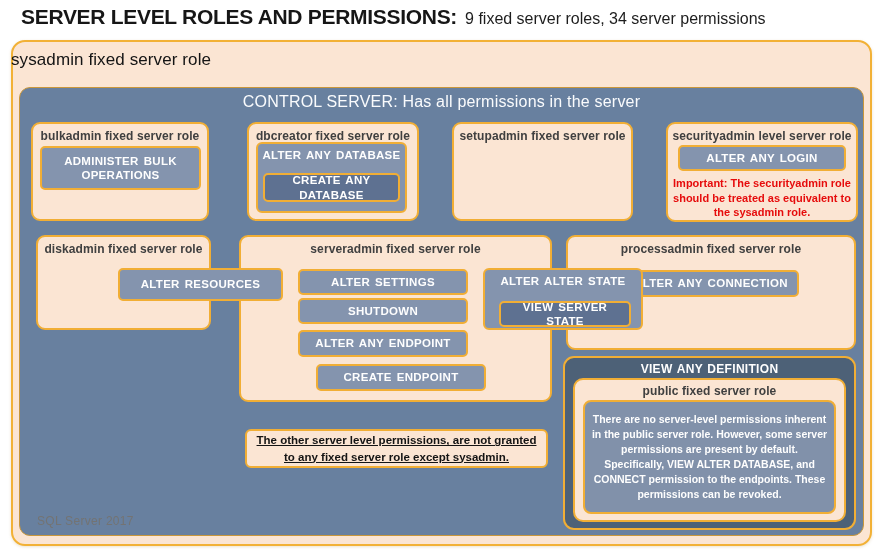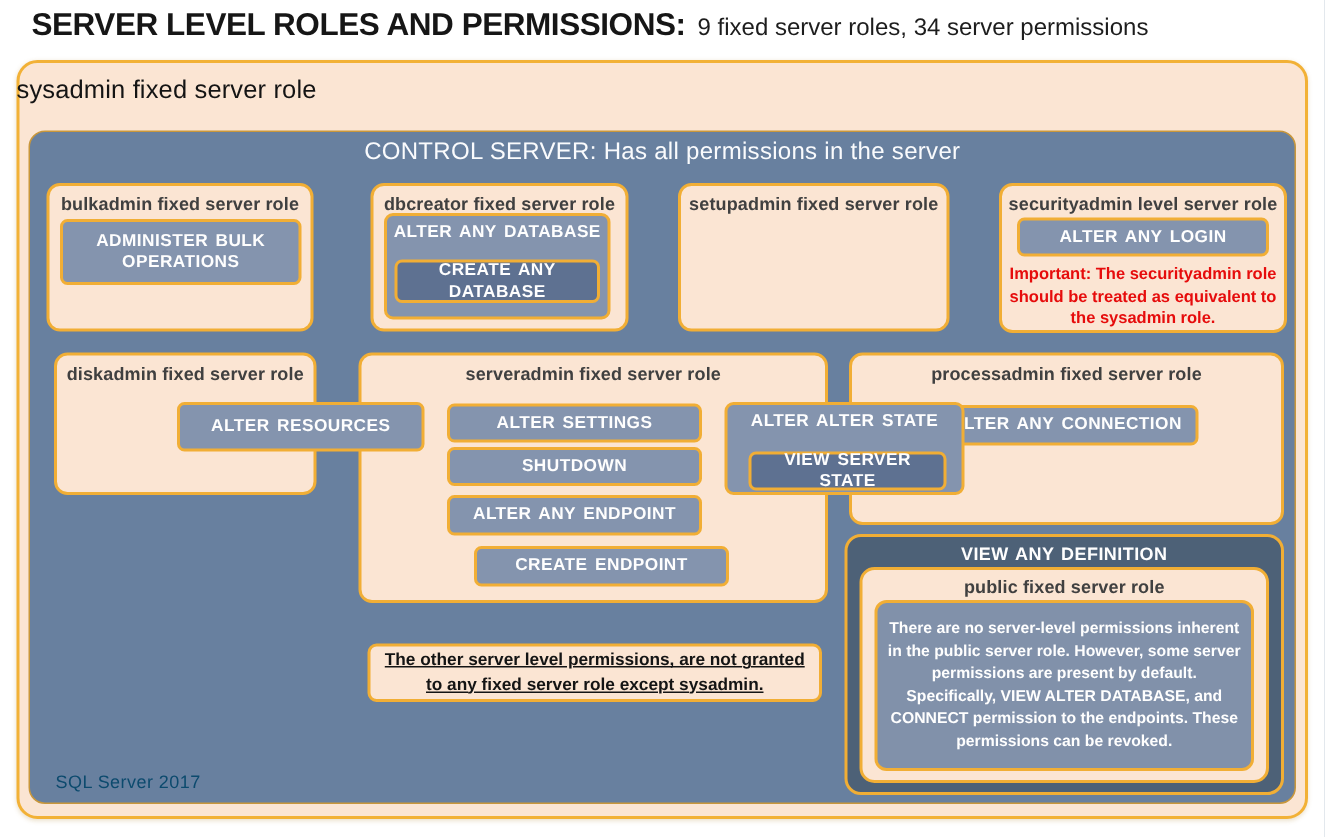--- a/index.html
+++ b/index.html
@@ -11,21 +11,21 @@
   .page-header{display:flex;align-items:baseline;gap:8px;white-space:nowrap;}
   .page-header .strong{font-size:21px;font-weight:700;color:#161616;letter-spacing:-0.3px;}
   .page-header .rest{font-size:16px;font-weight:400;color:#1d1d1d;}
 
   
   .outer-box{background:#FBE5D3;border:2px solid #F2B136;border-radius:14px;
              box-shadow:0 1px 3px rgba(180,140,60,0.25);}
   .outer-title{width:100%;text-align:left;font-size:17px;color:#141414;font-weight:500;letter-spacing:0.1px;}
   .control-box{background:#68809F;border:1.5px solid #C9973B;border-radius:11px;}
   .control-title{width:100%;text-align:center;font-size:16px;color:#FAFBFD;font-weight:400;letter-spacing:0.2px;}
-  .sql-footer{font-size:12px;color:#0c4a6e;letter-spacing:0.3px;}
+  .sql-footer{font-size:12px;color:#737373;letter-spacing:0.3px;}
 
   
   .role{background:#FBE5D3;border:2px solid #F1AE35;border-radius:9px;z-index:2;}
   .role-title{width:100%;text-align:center;font-size:12px;font-weight:700;color:#404040;padding-top:5px;letter-spacing:0.1px;}
 
   
   .perm{background:#8494AE;border:2px solid #F1AE35;border-radius:5px;color:#FEFEFE;
         font-weight:700;font-size:11.5px;display:flex;align-items:center;justify-content:center;
         text-align:center;letter-spacing:0.3px;word-spacing:1.5px;line-height:1.25;padding:2px 5px;z-index:3;}
   .perm.dark{background:#5E7191;z-index:6;}

